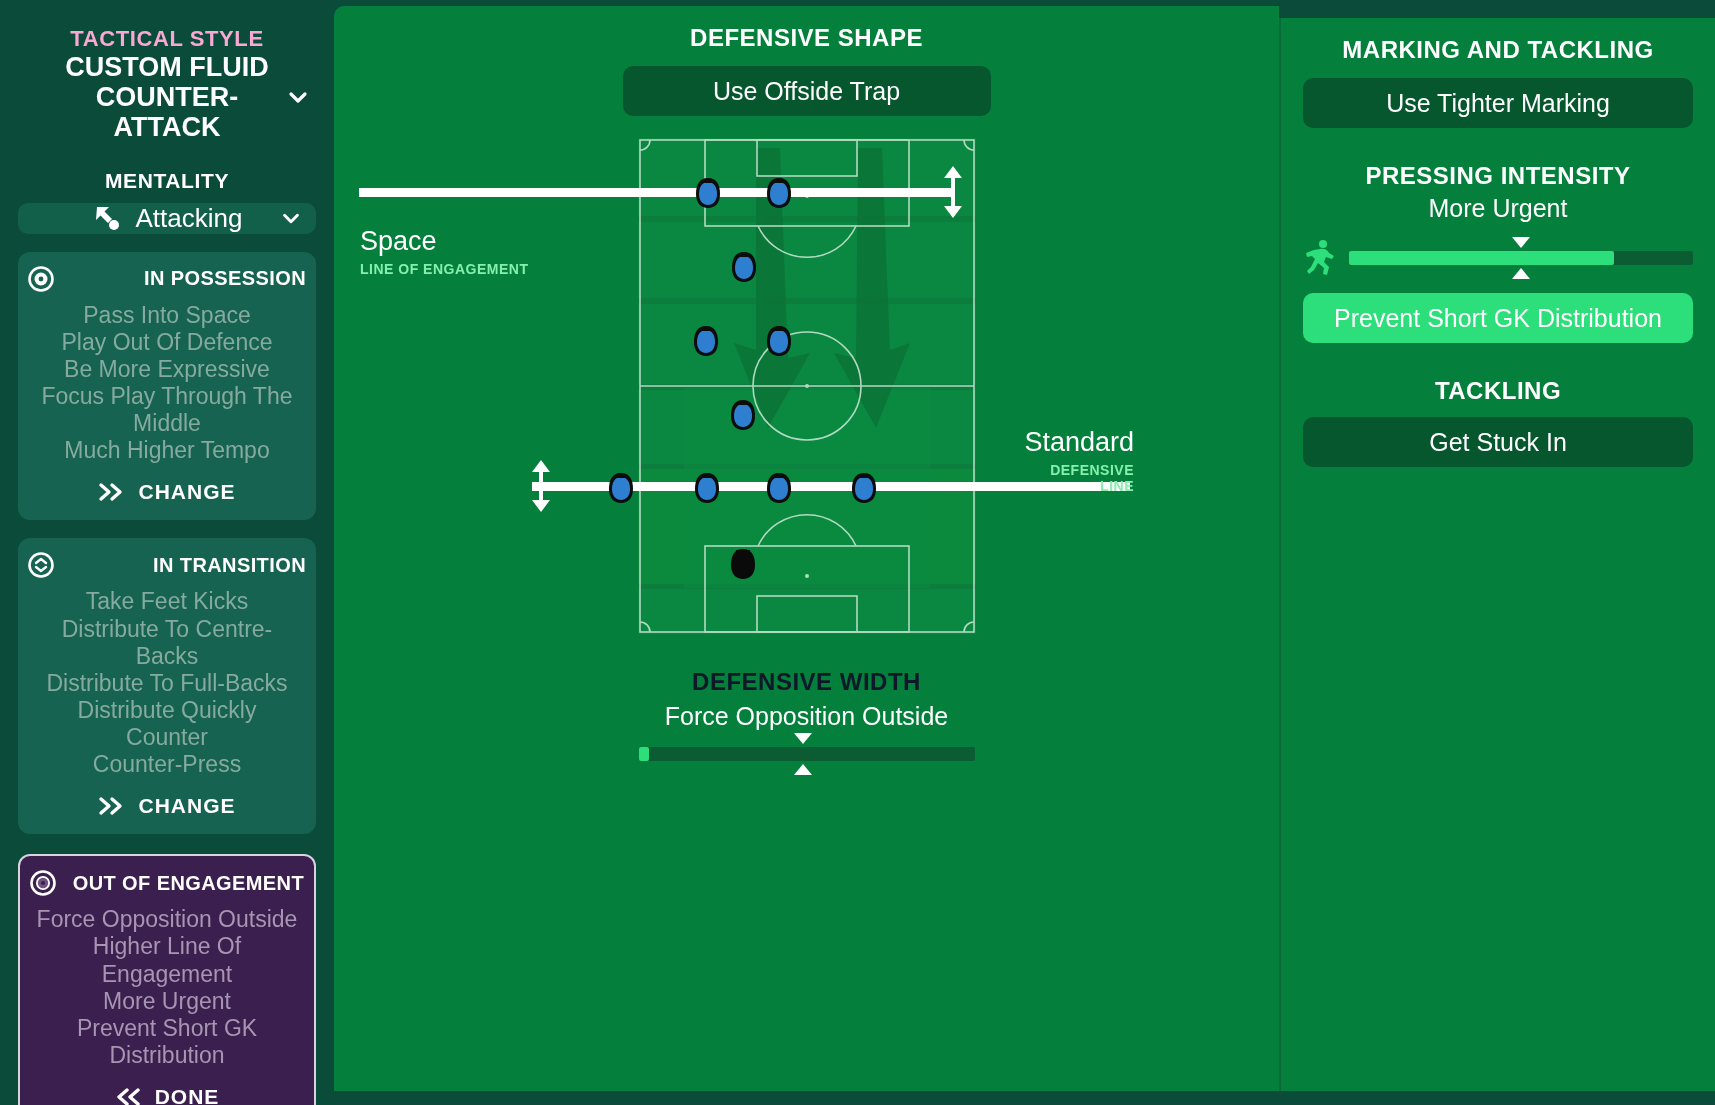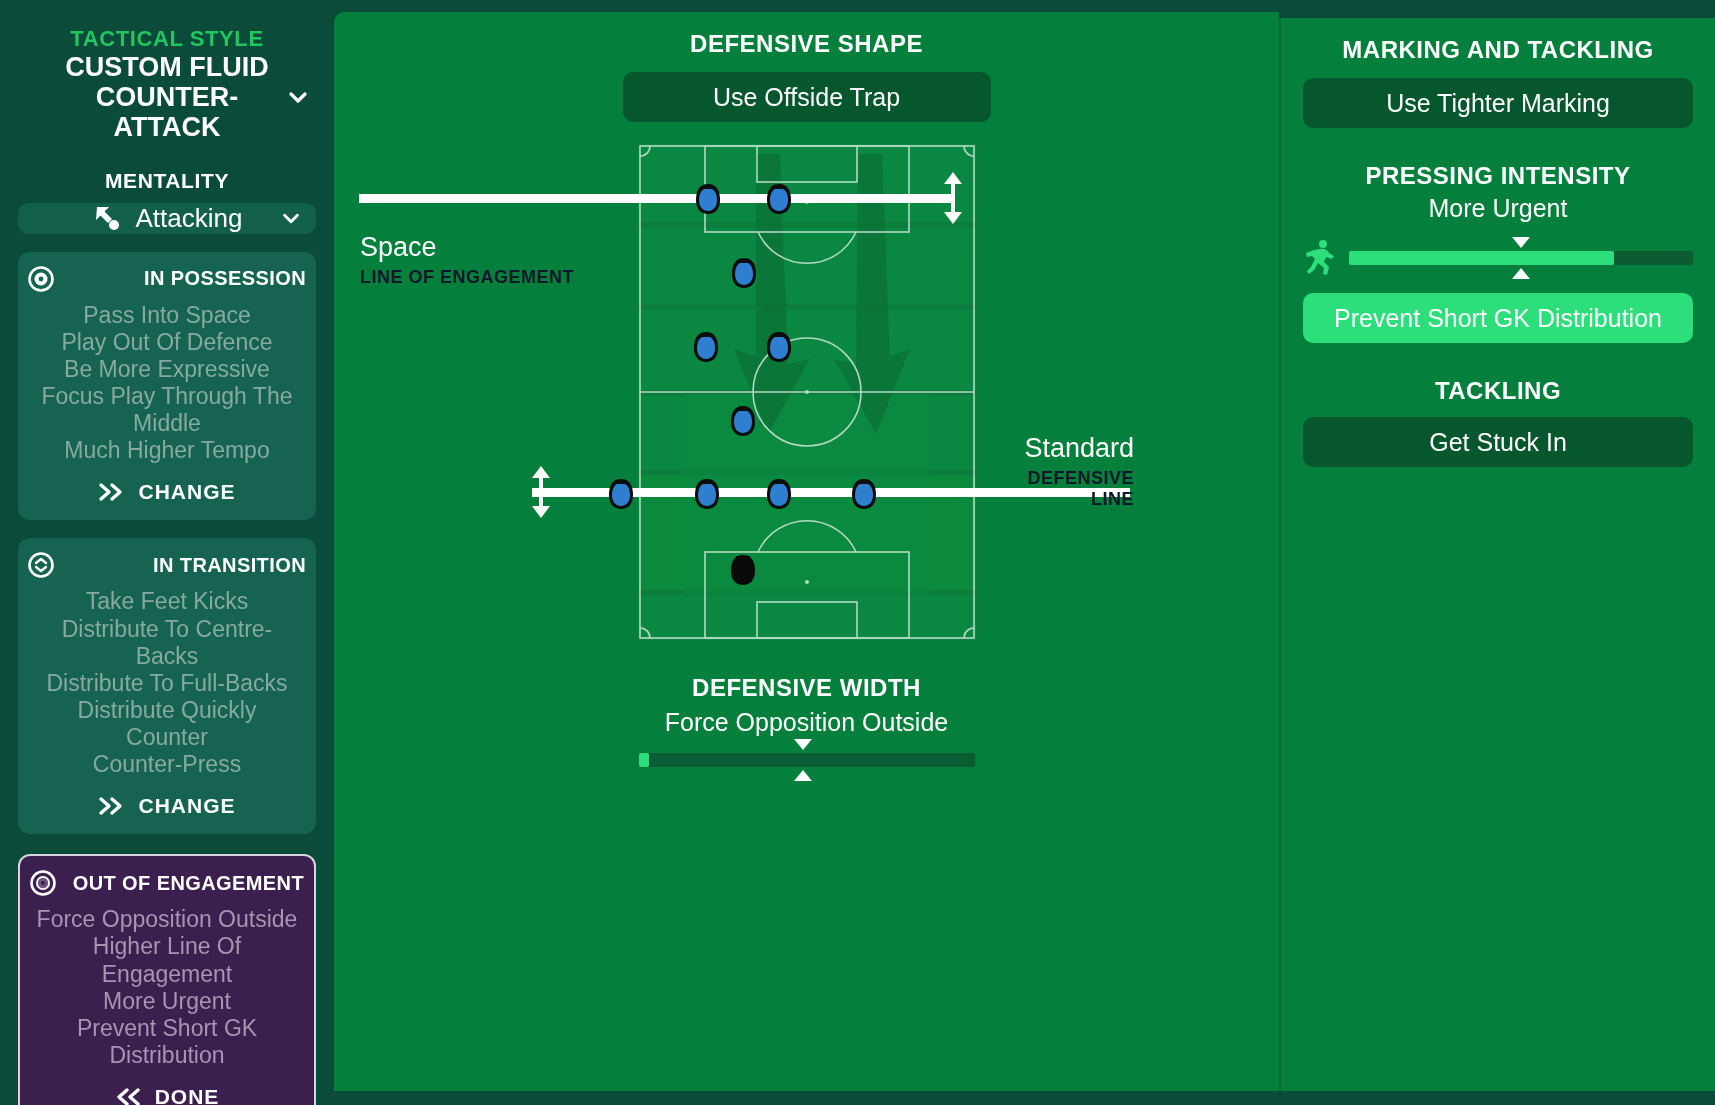--- a/index.html
+++ b/index.html
@@ -15,21 +15,21 @@
   
   .sidebar {
     width: 334px; height: 1105px;
     background: #0b4b3a;
     padding: 18px 18px 0 18px;
     display: flex; flex-direction: column;
     flex-shrink: 0;
   }
   .tac-style-label {
     font-size: 22px; font-weight: bold; letter-spacing: .6px;
-    color: #22c55e; text-align: center; margin-top: 8px;
+    color: #f9a8d4; text-align: center; margin-top: 8px;
   }
   .tac-style-row { position: relative; }
   .tac-style-name {
     font-size: 27px; font-weight: bold; color: #ffffff;
     text-align: center; line-height: 1.12; padding: 0 26px;
   }
   .chev {
     position: absolute; right: 6px; top: 50%; transform: translateY(-50%);
     width: 24px; height: 24px;
   }
@@ -78,21 +78,21 @@
     background: #3b1f4e; border: 2px solid #d9d3e0;
     margin-top: 20px;
   }
   .card.oop .card-line { color: #a795b2; }
 
   
   .center {
     flex: 1; position: relative;
     background: #04803c;
     border-radius: 10px 0 0 0;
-    margin: 12px 0 14px 0;
+    margin: 6px 0 14px 0;
     overflow: hidden;
   }
   .sec-title {
     text-align: center; color: #fff; font-weight: bold;
     letter-spacing: .5px;
   }
   .center .sec-title { font-size: 24px; margin-top: 18px; }
   .pill {
     background: #06562e; border-radius: 10px;
     height: 50px; display: flex; align-items: center; justify-content: center;
@@ -106,31 +106,31 @@
     position: absolute; left: 50%; transform: translateX(-50%);
     top: 0; width: 338px; height: 496px;
     background: #0a8841;
   }
   .pitch svg { display: block; }
 
   
   .ovl { position: absolute; pointer-events: none; }
   .line-bar { height: 9px; background: #ffffff; position: absolute; }
   .lbl-main { color: #fff; font-size: 27px; }
-  .lbl-sub { color: #0f172a; font-size: 18px; font-weight: bold; letter-spacing: .5px; }
+  .lbl-sub { color: #86efac; font-size: 14px; font-weight: bold; letter-spacing: .5px; }
 
   .arrow-ud { position: absolute; width: 26px; height: 54px; }
 
   .player {
     position: absolute; width: 30px; height: 34px;
   }
 
   
   .dw-block { position: absolute; left: 0; right: 0; text-align: center; }
-  .dw-title { font-size: 24px; font-weight: bold; color: #ffffff; letter-spacing: .5px; }
+  .dw-title { font-size: 24px; font-weight: bold; color: #0f172a; letter-spacing: .5px; }
   .dw-val { font-size: 25px; color: #fff; margin-top: 6px; }
   .slider-track {
     position: relative; height: 14px; border-radius: 2px;
     background: #0b5c33; margin: 16px auto 0 auto;
   }
   .slider-fill { position: absolute; left: 0; top: 0; bottom: 0; border-radius: 2px; }
   .tri-down, .tri-up { position: absolute; width: 0; height: 0; }
   .tri-down { border-left: 9px solid transparent; border-right: 9px solid transparent; border-top: 11px solid #fff; top: -14px; }
   .tri-up { border-left: 9px solid transparent; border-right: 9px solid transparent; border-bottom: 11px solid #fff; bottom: -14px; }
 

